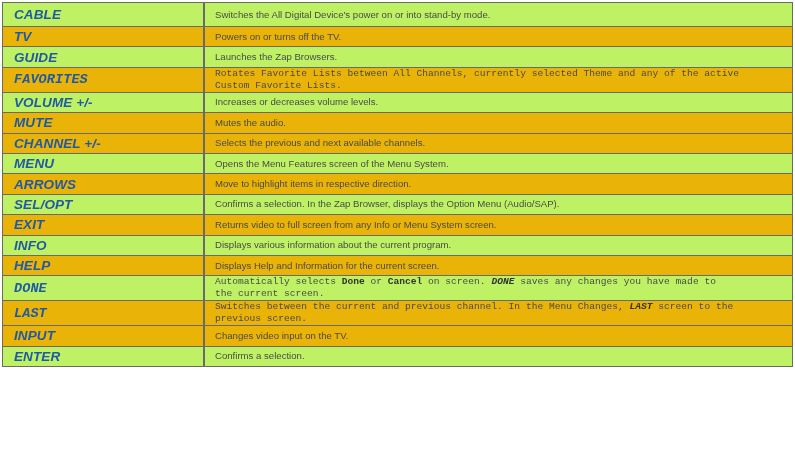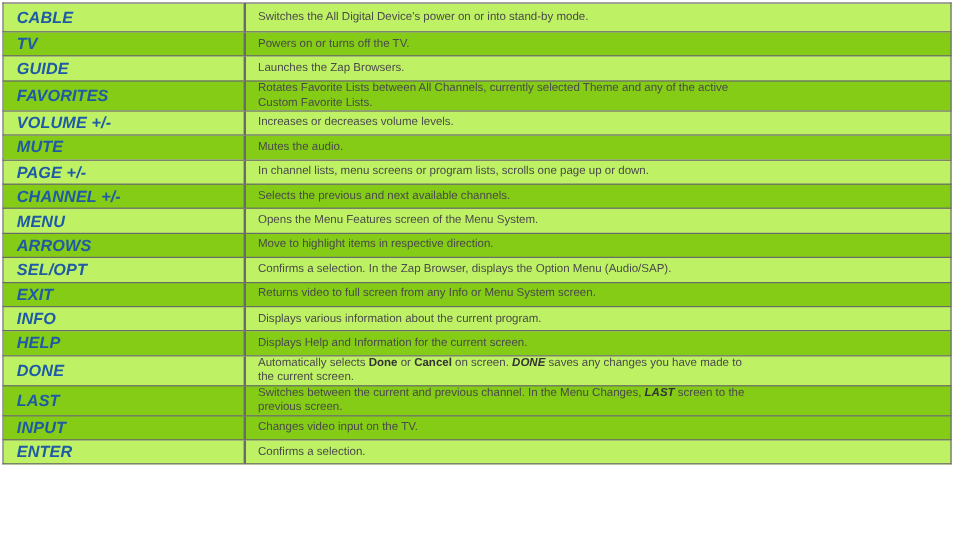--- a/index.html
+++ b/index.html
@@ -21,23 +21,23 @@
       border-collapse: collapse;
       table-layout: fixed;
       font-family: "Liberation Sans", sans-serif;
     }
     .ref-table td {
       border: 1px solid #6a6a6a;
       padding: 0;
       vertical-align: middle;
     }
     .ref-table tr.row-gray td { background: #bef264; }
-    .ref-table tr.row-white td { background: #84cc16; }
+    .ref-table tr.row-white td { background: #eab308; }
     .ref-table tr.single { height: 20.4px; }
-    .ref-table tr.double { height: 16px; }
+    .ref-table tr.double { height: 16px; font-family: Liberation Mono, monospace; }
     .ref-table tr.first { height: 24px; }
     td.key-cell {
       width: 189px;
       padding-left: 11px !important;
       color: #1f5aa6;
       font-weight: bold;
       font-style: italic;
       font-size: 13.5px;
       letter-spacing: 0.1px;
       border-right: 2px solid #6a6a6a !important;
@@ -87,26 +87,20 @@
     <tr class="row-gray single">
       <td class="key-cell">VOLUME +/-</td>
       <td class="desc-cell">
           <span class="desc-line">Increases or decreases volume levels.</span>
         </td>
     </tr>
     <tr class="row-white single">
       <td class="key-cell">MUTE</td>
       <td class="desc-cell">
           <span class="desc-line">Mutes the audio.</span>
-        </td>
-    </tr>
-    <tr class="row-gray single">
-      <td class="key-cell">PAGE +/-</td>
-      <td class="desc-cell">
-          <span class="desc-line">In channel lists, menu screens or program lists, scrolls one page up or down.</span>
         </td>
     </tr>
     <tr class="row-white single">
       <td class="key-cell">CHANNEL +/-</td>
       <td class="desc-cell">
           <span class="desc-line">Selects the previous and next available channels.</span>
         </td>
     </tr>
     <tr class="row-gray single">
       <td class="key-cell">MENU</td>

